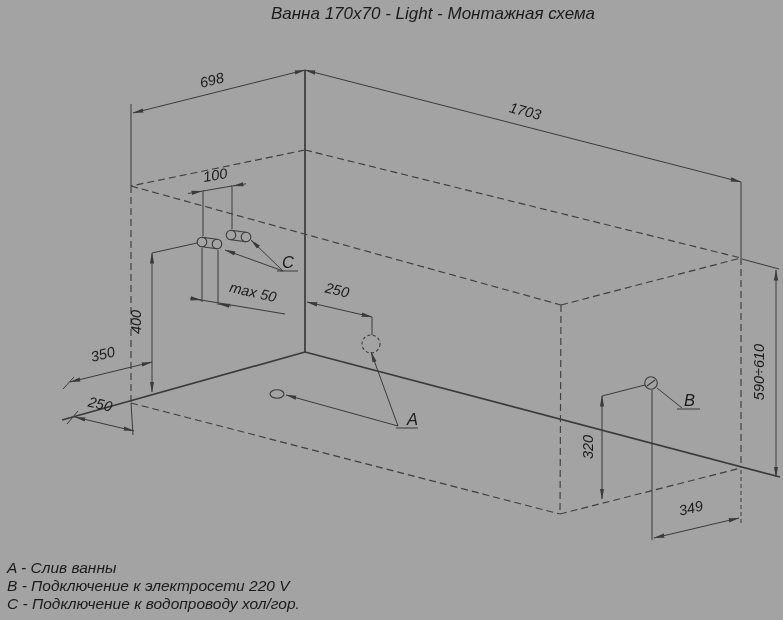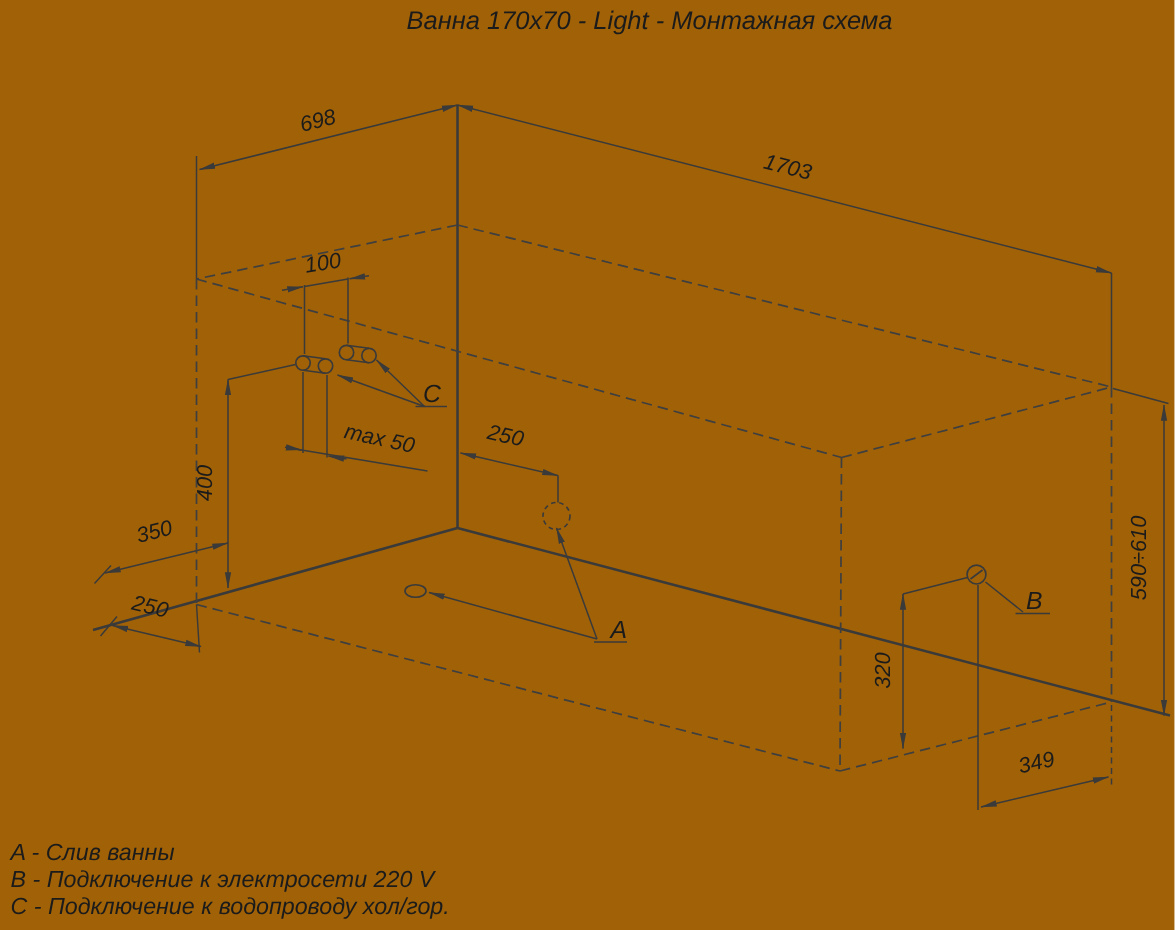--- a/index.html
+++ b/index.html
@@ -1,16 +1,16 @@
 <!DOCTYPE html>
 <html><head>
 <meta charset="utf-8">
 <style>
   html,body{margin:0;padding:0;background:#fff;}
-  .page{width:783px;height:620px;position:relative;background:#a16207;overflow:hidden;}
+  .page{width:783px;height:620px;position:relative;background:#a3a3a3;overflow:hidden;}
   svg{display:block;}
   svg text{font-family:"Liberation Sans",sans-serif;font-style:italic;fill:#1b1b1b;}
   .dim-text{font-size:14.5px;}
   .pt-label{font-size:16.5px;}
   .title-text{font-size:17px;}
   .legend-text{font-size:15.5px;}
   .struct{stroke:#3a3a3a;stroke-width:1.7;fill:none;}
   .tub{stroke:#3f3f3f;stroke-width:1.15;fill:none;stroke-dasharray:7 4;}
   .thin{stroke:#3a3a3a;stroke-width:1;fill:none;}
   .thin-dash{stroke:#3a3a3a;stroke-width:1;fill:none;stroke-dasharray:4 3;}

